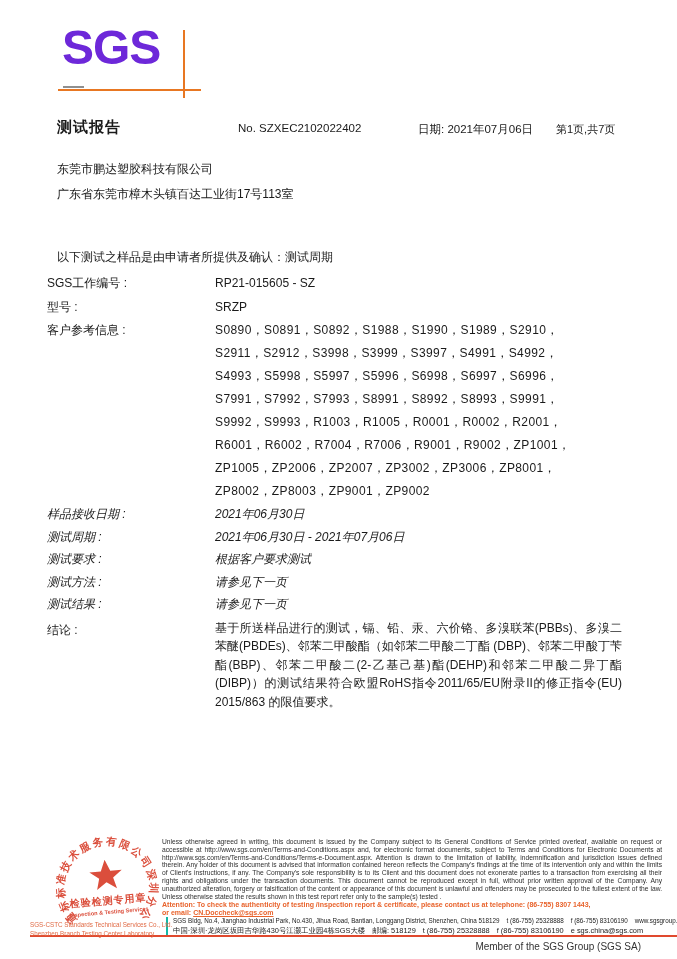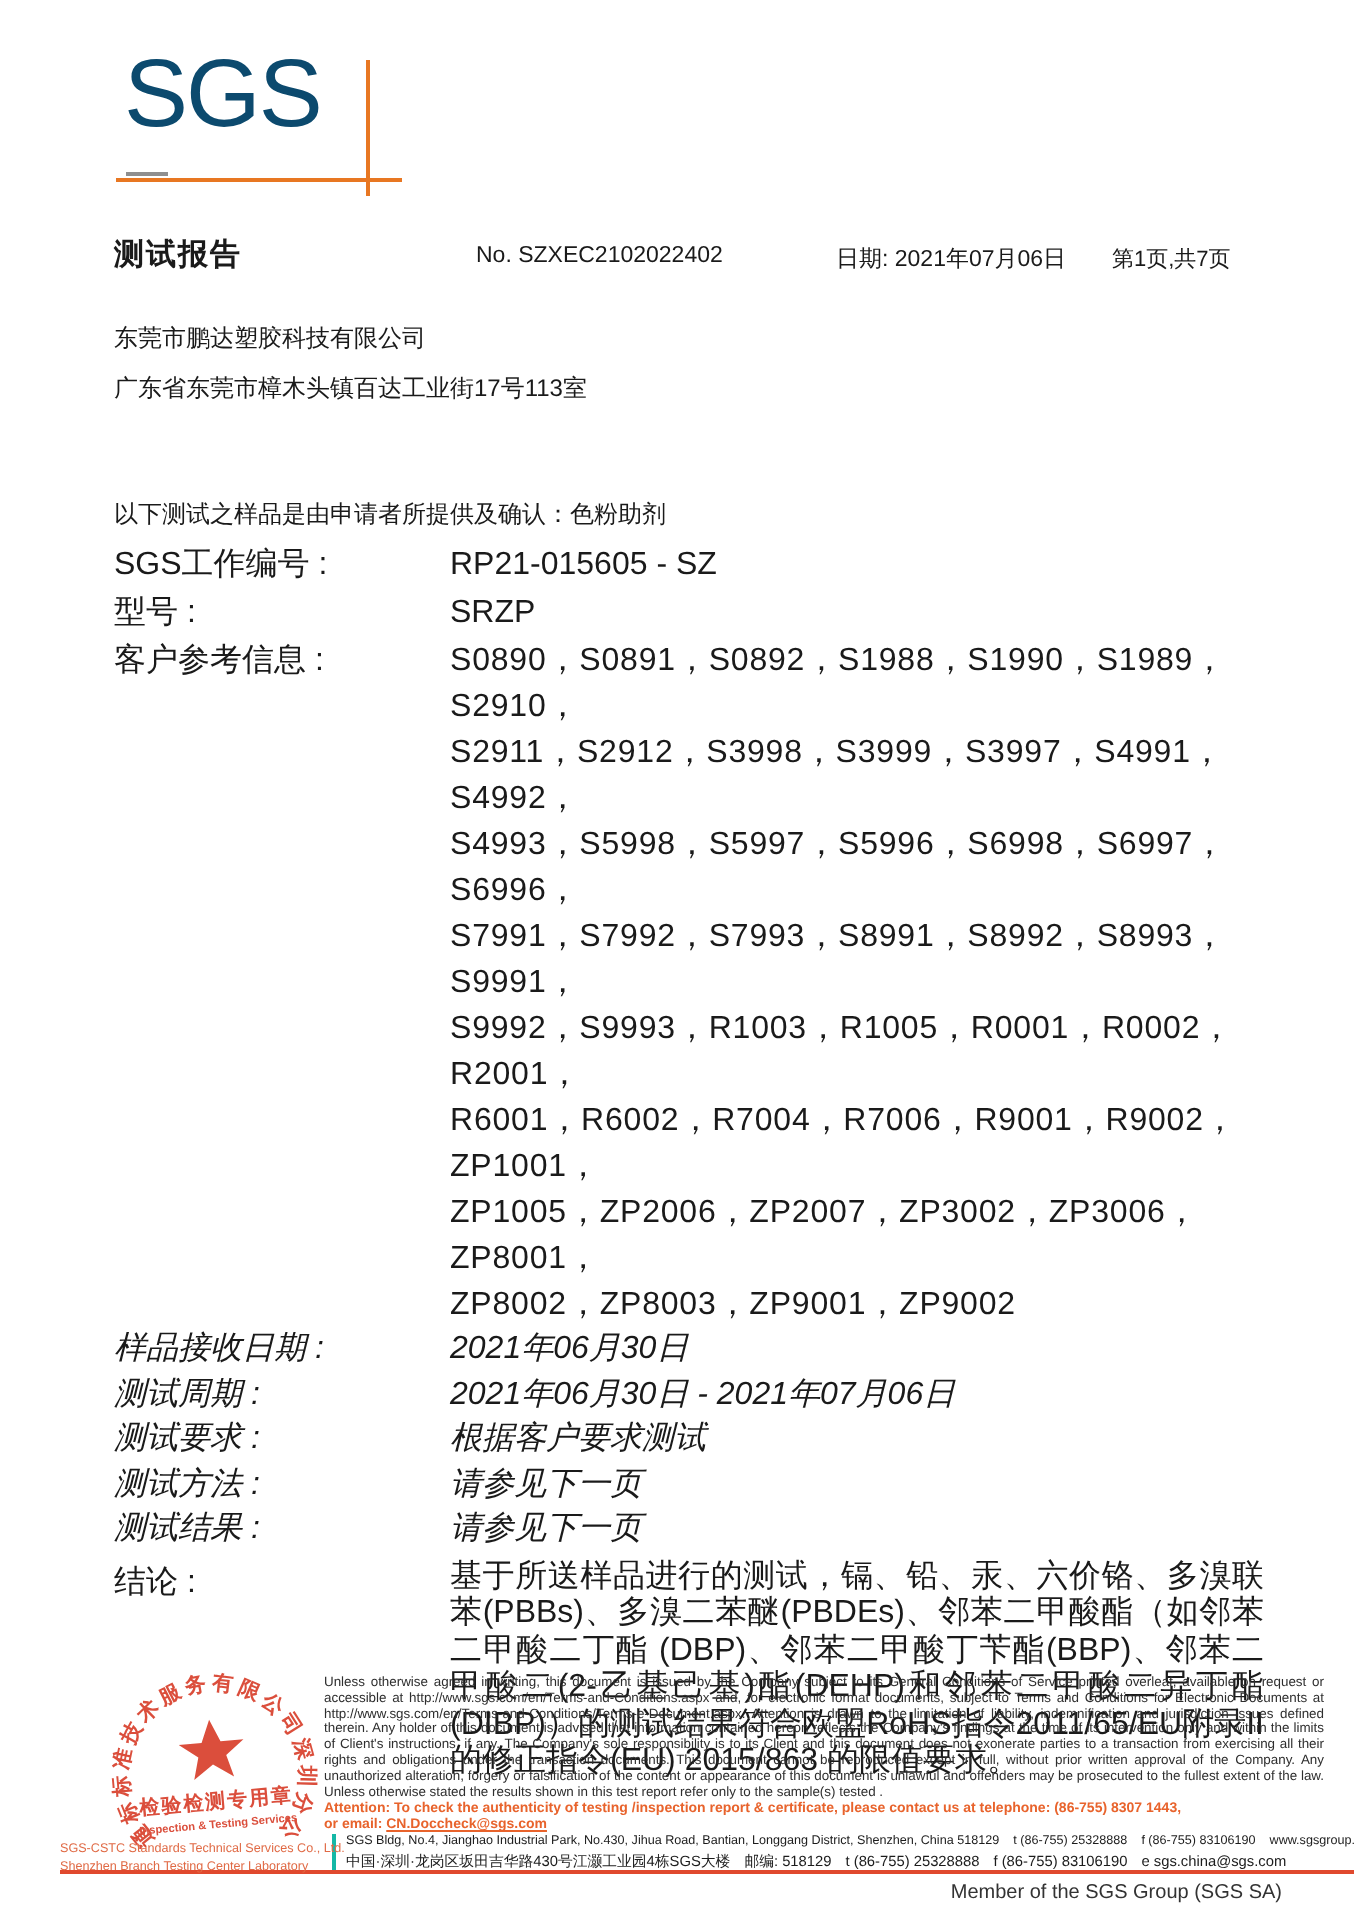--- a/index.html
+++ b/index.html
@@ -4,40 +4,40 @@
 <style>
   html,body{margin:0;padding:0;}
   body{
     width:677px;height:959px;background:#ffffff;position:relative;
     font-family:"Liberation Sans","DejaVu Sans",sans-serif;color:#1a1a1a;
     overflow:hidden;
   }
   .abs{position:absolute;}
 
   
-  .logo-text{left:62px;top:24px;font-size:48px;font-weight:normal;color:#0c4a6e;letter-spacing:-1px;line-height:1;}
+  .logo-text{left:62px;top:24px;font-size:48px;font-weight:bold;color:#6d28d9;letter-spacing:-1px;line-height:1;}
   .logo-underscore{left:63px;top:86px;width:21px;height:2px;background:#8f8f8f;}
   .logo-hline{left:58px;top:89px;width:143px;height:2px;background:#e87722;}
   .logo-vline{left:183px;top:30px;width:2px;height:68px;background:#e87722;}
 
   
   .report-title{left:57px;top:118px;font-size:15px;font-weight:bold;letter-spacing:1px;}
   .report-no{left:238px;top:122px;font-size:11.5px;}
   .report-date{left:418px;top:122px;font-size:11.5px;}
   .report-page{left:556px;top:122px;font-size:11px;}
 
   
   .applicant-name{left:57px;top:161px;font-size:12px;}
   .applicant-address{left:57px;top:186px;font-size:12px;}
 
   
   .sample-statement{left:57px;top:249px;font-size:12px;}
 
   
-  .fields{left:57px;top:271px;width:575px;font-size:16px;}
+  .fields{left:47px;top:271px;width:575px;font-size:12px;}
   .frow{display:flex;align-items:flex-start;}
   .flabel{width:168px;flex:none;line-height:23px;}
   .fvalue{flex:1;line-height:23px;}
   .lh24 .flabel,.lh24 .fvalue{line-height:24px;}
   .lh225 .flabel,.lh225 .fvalue{line-height:22.5px;font-style:italic;}
   .ref-line{line-height:23px;letter-spacing:0.4px;}
   .conclusion-row{margin-top:3px;}
   .conclusion-text{line-height:18.5px;text-align:justify;}
 
   
@@ -67,21 +67,21 @@
 <div class="abs logo-vline"></div>
 
 <div class="abs report-title">测试报告</div>
 <div class="abs report-no">No. SZXEC2102022402</div>
 <div class="abs report-date">日期: 2021年07月06日</div>
 <div class="abs report-page">第1页,共7页</div>
 
 <div class="abs applicant-name">东莞市鹏达塑胶科技有限公司</div>
 <div class="abs applicant-address">广东省东莞市樟木头镇百达工业街17号113室</div>
 
-<div class="abs sample-statement">以下测试之样品是由申请者所提供及确认：色粉助剂</div>
+<div class="abs sample-statement">以下测试之样品是由申请者所提供及确认：测试周期</div>
 
 <div class="abs fields">
 
   <div class="frow lh24">
     <div class="flabel">SGS工作编号 :</div>
     <div class="fvalue">RP21-015605 - SZ</div>
   </div>
 
   <div class="frow lh24">
     <div class="flabel">型号 :</div>

